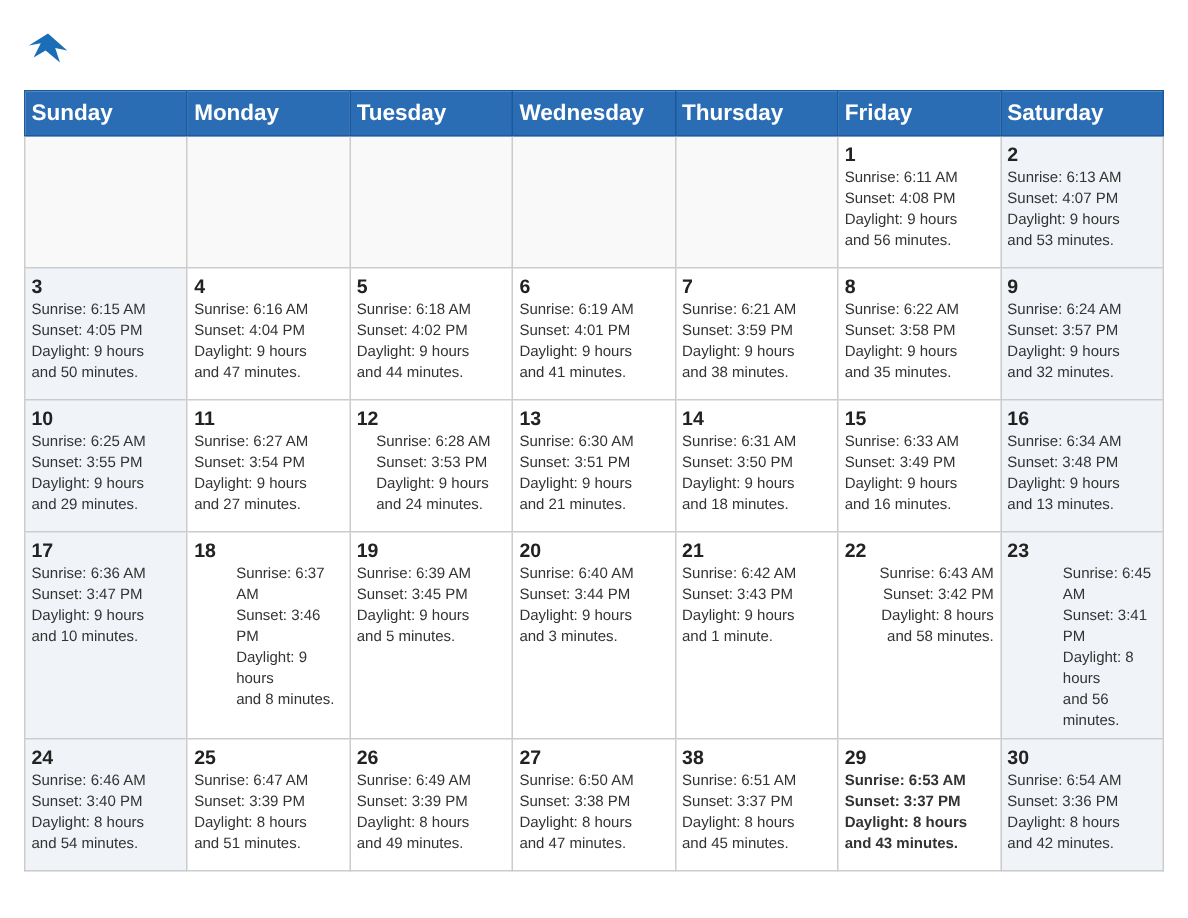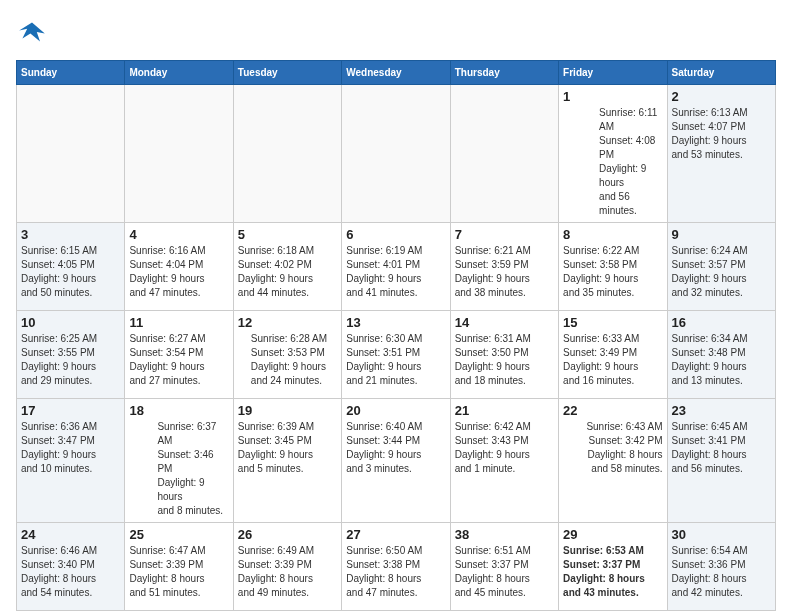--- a/index.html
+++ b/index.html
@@ -48,21 +48,21 @@
     }
     table {
       width: 100%;
       border-collapse: collapse;
       table-layout: fixed;
     }
     th {
       background-color: #2a6db5;
       color: #fff;
       padding: 6px 4px;
-      font-size: 10px;
+      font-size: 15px;
       text-align: left;
       border: 1px solid #1a5a9a;
     }
     td {
       border: 1px solid #ccc;
       vertical-align: top;
       padding: 4px;
       font-size: 10.5px;
       color: #333;
       height: 88px;
@@ -122,21 +122,21 @@
   </thead>
   <tbody id="calendar-body">
   <tr>
         <td class="empty"></td>
         <td class="empty"></td>
         <td class="empty"></td>
         <td class="empty"></td>
         <td class="empty"></td>
         <td class="weekday">
           <span class="day-num">1</span>
-          <div class="day-detail" style="white-space: pre-line; margin-left: 36px;">Sunrise: 6:11 AM
+          <div class="day-detail" style="white-space: pre-line;">Sunrise: 6:11 AM
 Sunset: 4:08 PM
 Daylight: 9 hours
 and 56 minutes.</div>
         </td>
         <td class="weekend">
           <span class="day-num">2</span>
           <div class="day-detail" style="white-space: pre-line;">Sunrise: 6:13 AM
 Sunset: 4:07 PM
 Daylight: 9 hours
 and 53 minutes.</div>
@@ -282,21 +282,21 @@
         </td>
         <td class="weekday">
           <span class="day-num">22</span>
           <div class="day-detail" style="white-space: pre-line; text-align: right;">Sunrise: 6:43 AM
 Sunset: 3:42 PM
 Daylight: 8 hours
 and 58 minutes.</div>
         </td>
         <td class="weekend">
           <span class="day-num">23</span>
-          <div class="day-detail" style="white-space: pre-line;">Sunrise: 6:45 AM
+          <div class="day-detail" style="white-space: pre-line; margin-left: 37px;">Sunrise: 6:45 AM
 Sunset: 3:41 PM
 Daylight: 8 hours
 and 56 minutes.</div>
         </td>
       </tr>
       <tr>
         <td class="weekend">
           <span class="day-num">24</span>
           <div class="day-detail" style="white-space: pre-line;">Sunrise: 6:46 AM
 Sunset: 3:40 PM

